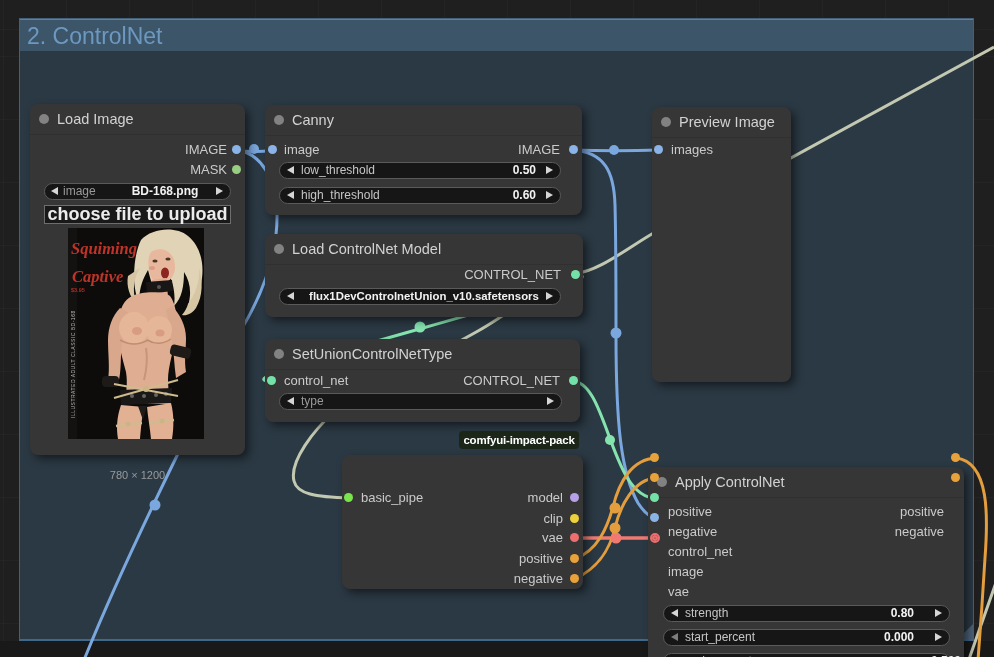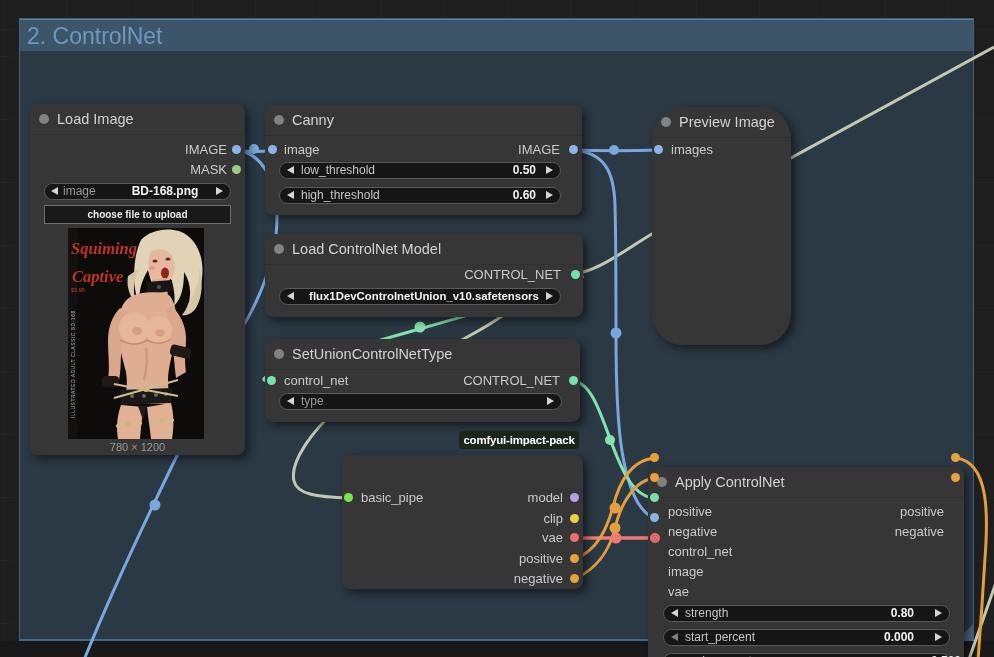--- a/index.html
+++ b/index.html
@@ -30,22 +30,22 @@
   .wval{position:absolute;font-size:12px;color:#f2f2f2;font-weight:bold;line-height:15px;}
   .arrL{position:absolute;width:0;height:0;border-top:4.5px solid transparent;
     border-bottom:4.5px solid transparent;border-right:7px solid #d6d6d6;}
   .arrR{position:absolute;width:0;height:0;border-top:4.5px solid transparent;
     border-bottom:4.5px solid transparent;border-left:7px solid #d6d6d6;}
   #badge{position:absolute;left:459px;top:431px;width:120px;height:18px;z-index:4;
     background:#1b2618;border-radius:4px;color:#fff;font-weight:bold;font-size:11.5px;
     text-align:center;line-height:18px;white-space:nowrap;letter-spacing:-0.2px;}
   #btn{position:absolute;left:14px;top:101px;width:187px;height:19px;background:#191919;
     border:1px solid #6e6e6e;box-sizing:border-box;color:#ececec;font-weight:bold;
-    font-size:10px;text-align:center;line-height:17px;}
-  .sz{position:absolute;font-size:11px;color:#9a9a9a;}
+    font-size:18px;text-align:center;line-height:17px;}
+  .sz{position:absolute;font-size:11px;color:#9a9a9a;margin-top:28px;}
 </style>
 </head>
 <body>
 <div id="canvas">
   <div id="grid"></div>
   <div id="bstrip" style="position:absolute;left:0;top:641px;width:994px;height:16px;background:#191919;z-index:0;"></div>
     <div id="group">
       <div id="gtitle">2. ControlNet</div>
       <div style="position:absolute;right:0;bottom:0;width:0;height:0;border-bottom:15px solid #4d637a;border-left:15px solid transparent;"></div>
     </div>
@@ -198,21 +198,21 @@
 
   <div class="node" style="left:342px;top:455px;width:241px;height:134px;">
     <div class="slot" style="left:19px;top:35px;">basic_pipe</div>
     <div class="slot r" style="right:20px;top:35px;width:100px;">model</div>
     <div class="slot r" style="right:20px;top:56px;width:100px;">clip</div>
     <div class="slot r" style="right:20px;top:75px;width:100px;">vae</div>
     <div class="slot r" style="right:20px;top:96px;width:100px;">positive</div>
     <div class="slot r" style="right:20px;top:116px;width:100px;">negative</div>
   </div>
 
-  <div class="node" style="left:652px;top:107px;width:139px;height:238px;border-radius:31px;">
+  <div class="node" style="left:652px;top:107px;width:139px;height:275px;">
     <div class="ntitle"><span class="tdot"></span>Preview Image</div>
     <div class="slot" style="left:19px;top:35px;">images</div>
   </div>
 
   <div class="node" style="left:648px;top:423px;width:316px;height:266px;margin-top:44px;">
     <div class="ntitle"><span class="tdot"></span>Apply ControlNet</div>
     <div class="slot" style="left:20px;top:37px;">positive</div>
     <div class="slot" style="left:20px;top:57px;">negative</div>
     <div class="slot" style="left:20px;top:77px;">control_net</div>
     <div class="slot" style="left:20px;top:97px;">image</div>

